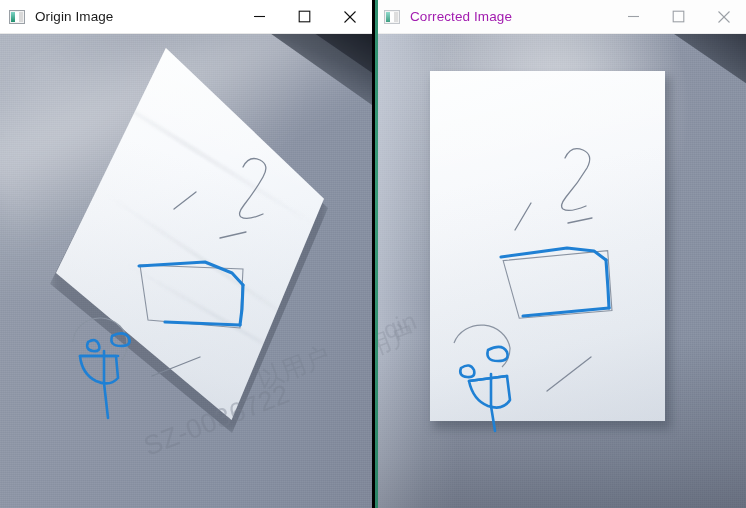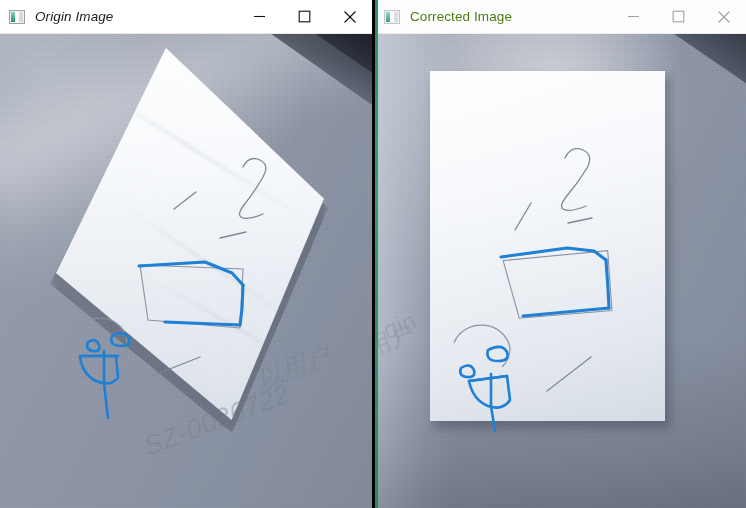--- a/index.html
+++ b/index.html
@@ -4,21 +4,21 @@
 <style>
   html,body{margin:0;padding:0;background:#000;}
   body{
     width:746px;height:508px;overflow:hidden;
     font-family:"Liberation Sans","DejaVu Sans",sans-serif;
   }
   .screen{position:relative;width:746px;height:508px;background:#000;overflow:hidden;}
 
   
   .win{position:absolute;top:0;height:508px;background:#ffffff;overflow:hidden;}
-  .win.left{left:0;width:372px;font-style:italic;}
+  .win.left{left:0;width:372px;}
   .win.right{left:375px;width:371px;}
   .win.right::before{
     content:"";position:absolute;left:0;top:0;bottom:0;width:3px;
     background:linear-gradient(180deg,#2f8f6e 0%, #3a9a78 40%, #2c8466 100%);
     z-index:40;
   }
 
   .titlebar{
     position:relative;height:33px;background:#ffffff;
     display:flex;align-items:center;z-index:30;
@@ -34,21 +34,21 @@
   .app-icon .sw{flex:1;}
   .app-icon .sw.a{background:linear-gradient(180deg,#7fd4c5,#1f8f6d);}
   .app-icon .sw.b{background:#ffffff;}
   .app-icon .sw.c{background:#d9d9d9;}
   .win.right .app-icon{border-color:#b9bec4;opacity:.85;}
 
   .win-title{
     margin-left:10px;font-size:13.5px;letter-spacing:.1px;
     color:#1b1b1b;white-space:nowrap;
   }
-  .win.right .win-title{color:#4d7c0f;}
+  .win.right .win-title{color:#a21caf;}
 
   .win-controls{margin-left:auto;display:flex;height:33px;}
   .wbtn{
     width:45px;height:33px;display:flex;align-items:center;justify-content:center;
     color:#111;
   }
   .win.right .wbtn{color:#9ca0a6;}
   .wbtn svg{display:block;}
 
   

